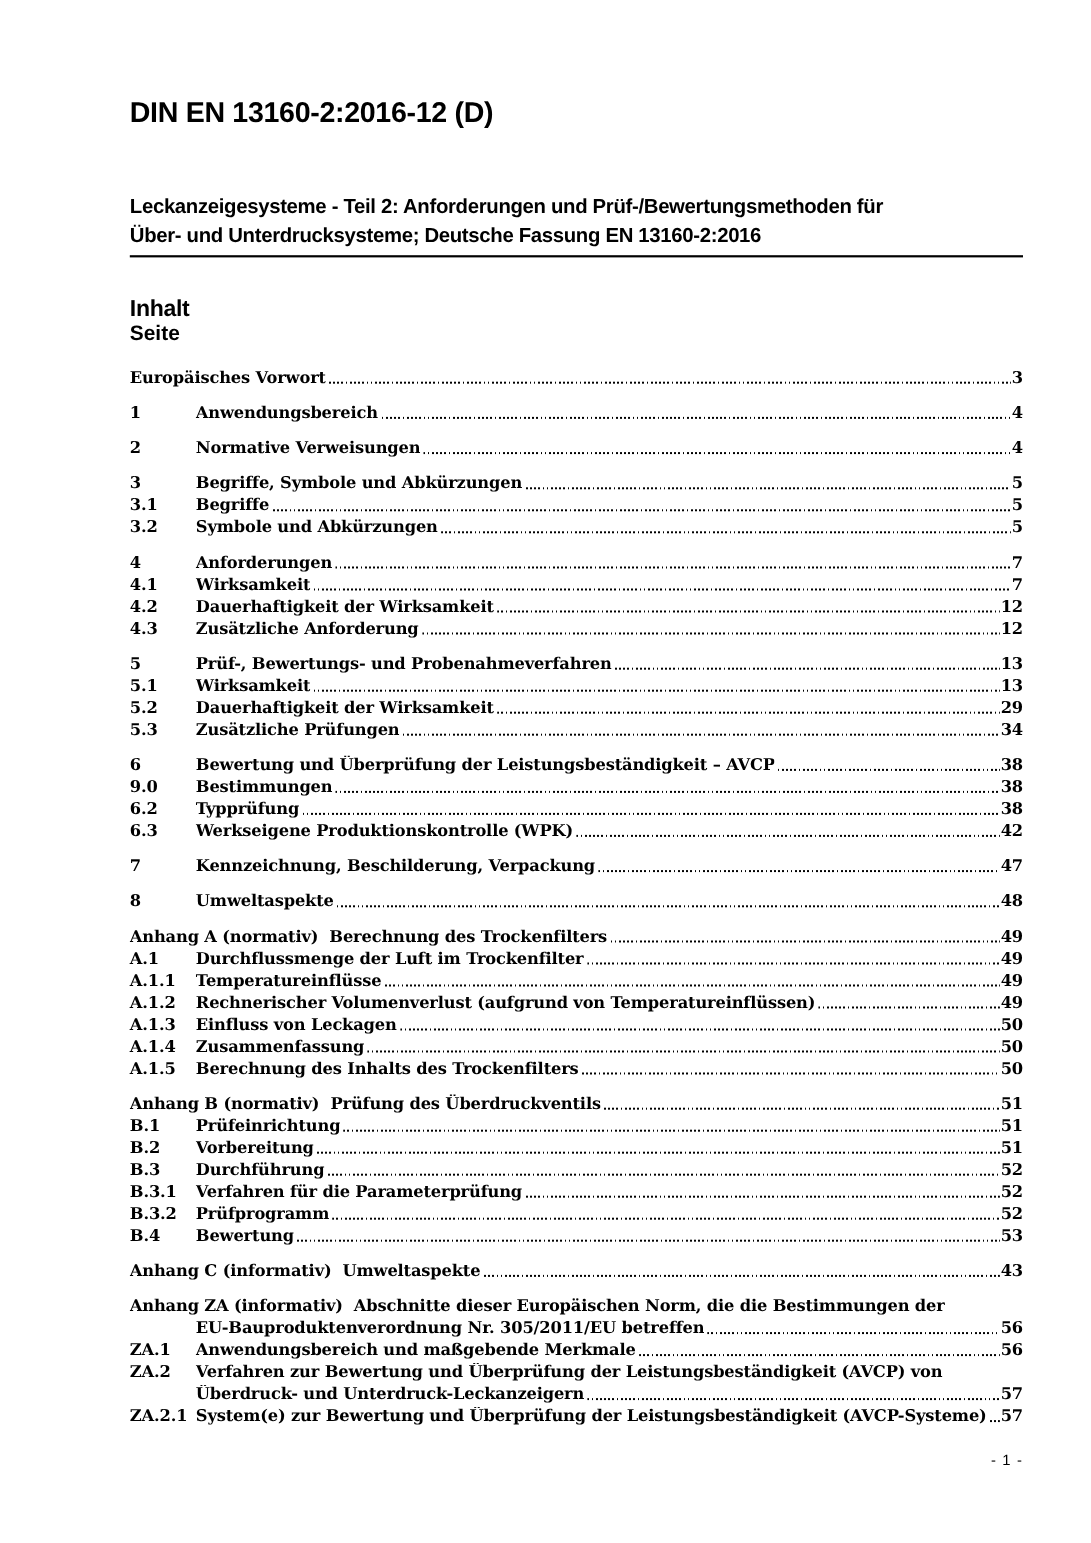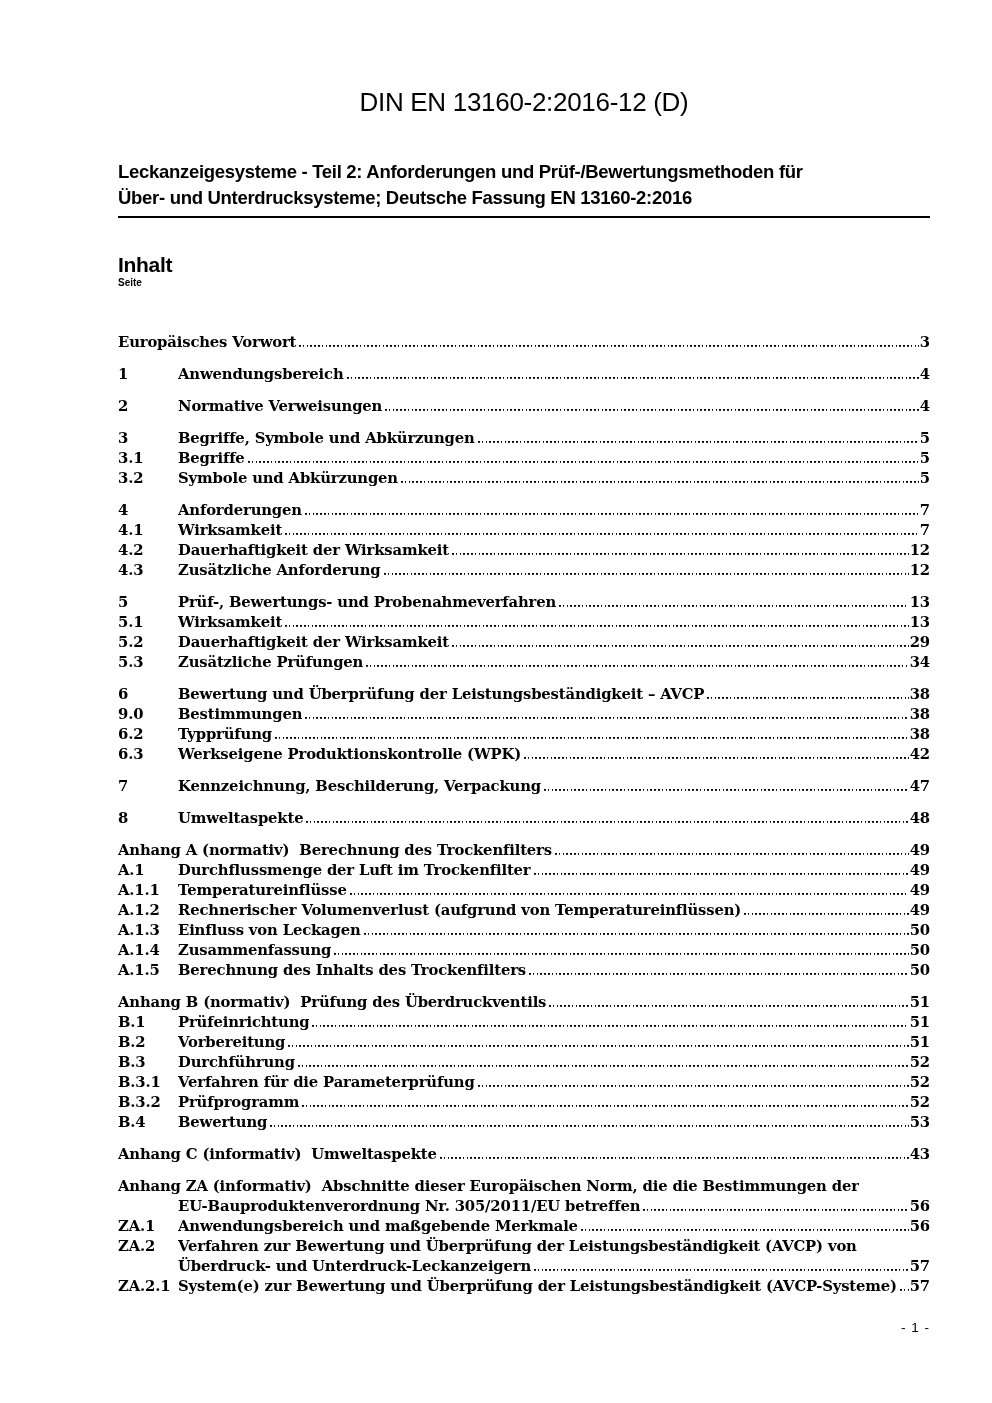--- a/index.html
+++ b/index.html
@@ -18,58 +18,57 @@
   .page {
     position: relative;
     width: 992px;
     height: 1403px;
     background: #ffffff;
     box-sizing: border-box;
     padding: 88px 62px 0 118px;
   }
   .doc-number {
     font-family: "Liberation Sans", sans-serif;
-    font-weight: normal;
+    font-weight: bold;
     font-size: 26px;
     line-height: 28px;
     margin: 0;
     letter-spacing: -0.3px;
-    text-align: center;
   }
   .doc-title {
     font-family: "Liberation Sans", sans-serif;
     font-weight: bold;
     font-size: 18.5px;
     line-height: 26px;
-    margin-top: 43px;
+    margin-top: 59px;
     letter-spacing: -0.3px;
   }
   .rule {
     margin-top: 5px;
     height: 0;
     border-top: 2px solid #000;
   }
   .toc-header {
     margin-top: 35px;
     display: flex;
     justify-content: space-between;
     font-family: "Liberation Sans", sans-serif;
     font-weight: bold;
     flex-direction: column;
   }
   .toc-heading {
     font-size: 21px;
     letter-spacing: -0.3px;
   }
   .toc-page-label {
-    font-size: 10px;
+    font-size: 19px;
     padding-bottom: 2px;
   }
   .toc {
-    margin-top: 40px;
+    margin-top: 15px;
     font-size: 14.8px;
     font-weight: bold;
     letter-spacing: -0.15px;
   }
   .trow {
     display: flex;
     align-items: flex-end;
     height: 20px;
     white-space: nowrap;
   }

